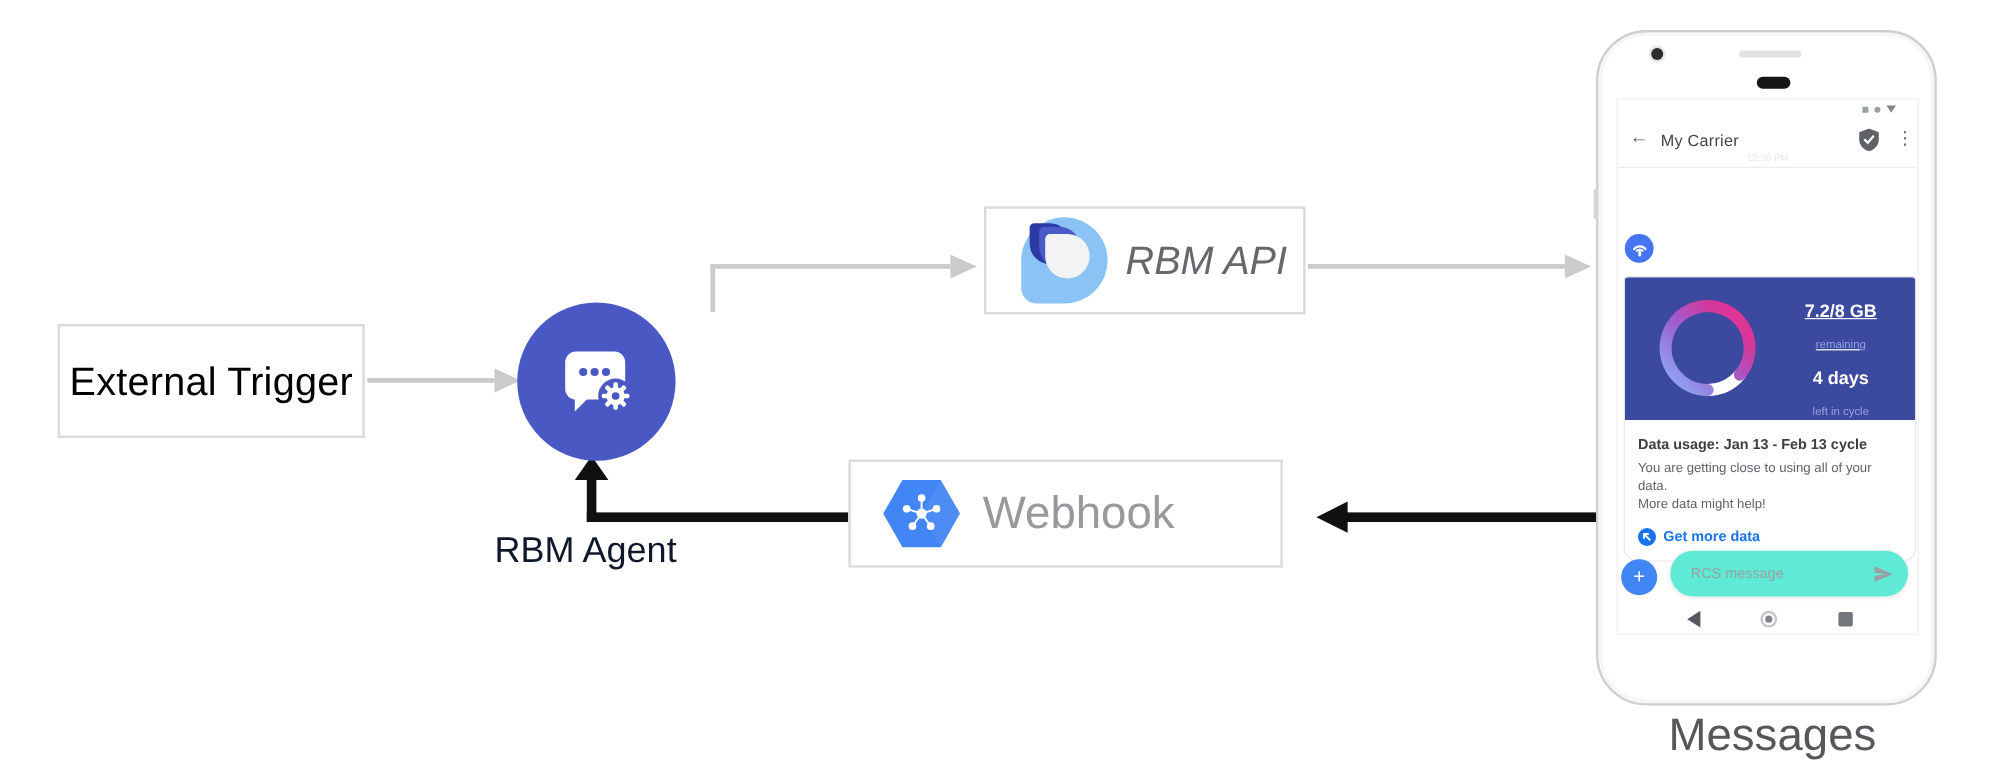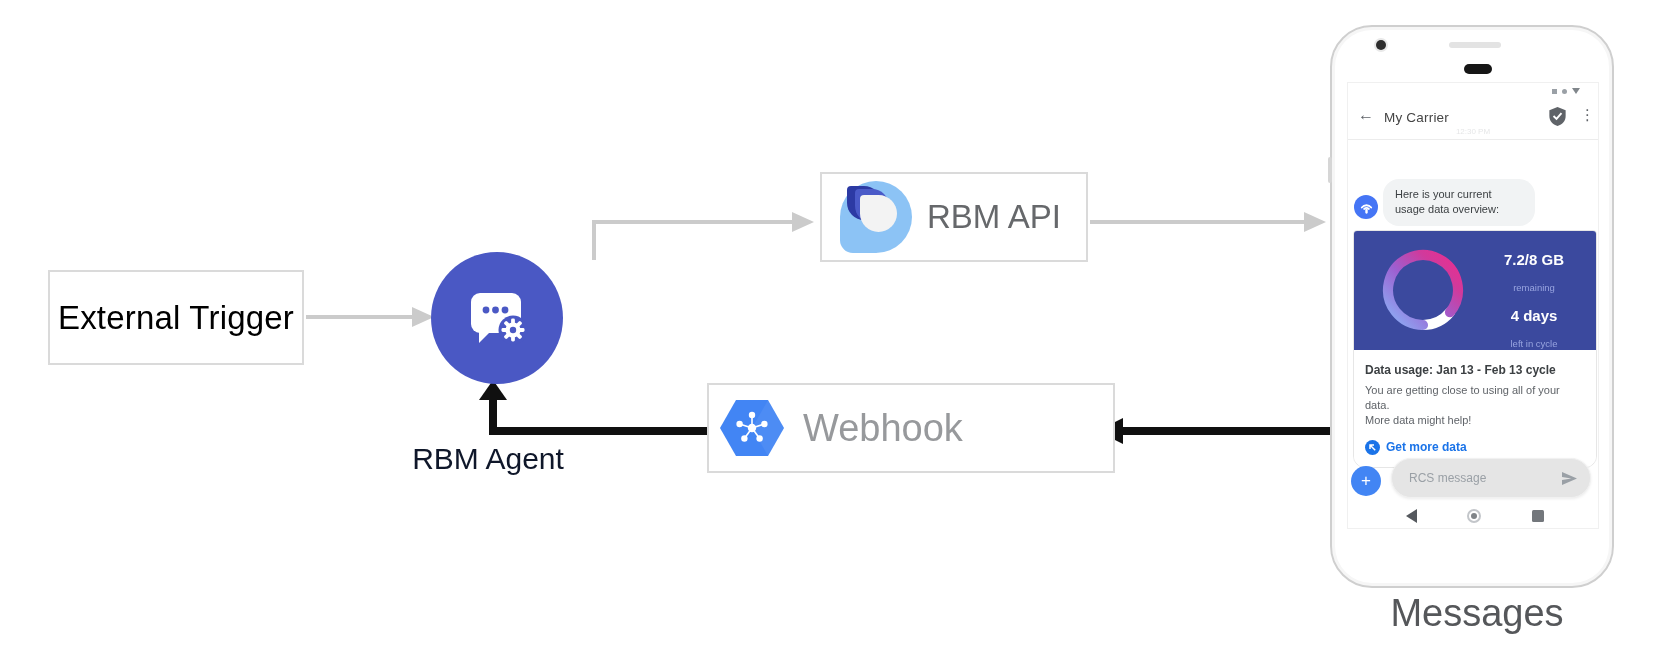--- a/index.html
+++ b/index.html
@@ -5,24 +5,24 @@
   * { margin:0; padding:0; box-sizing:border-box; }
   html,body { background:#fff; }
   body { font-family:"Liberation Sans","DejaVu Sans",sans-serif; }
   #canvas { position:relative; width:1669px; height:652px; background:#fff; overflow:hidden; }
 
   
   .diag-box { position:absolute; background:#fff; border:2px solid #dadada; display:flex; align-items:center; justify-content:center; }
   #ext-box { left:48px; top:270px; width:256px; height:95px; }
   #ext-box .lbl { font-size:33px; font-weight:300; color:#000000; letter-spacing:.2px; }
 
-  #api-box { left:820px; top:172px; width:268px; height:90px; justify-content:flex-start; padding-left:18px; gap:15px; }
+  #api-box { left:820px; top:172px; width:268px; height:90px; justify-content:flex-start; padding-left:29px; gap:15px;font-style:italic; }
   #api-box .lbl { font-size:33px; font-weight:300; color:#66686b; }
 
-  #webhook-box { left:707px; top:383px; width:408px; height:90px; justify-content:flex-start; padding-left:10px; gap:18px; }
+  #webhook-box { left:707px; top:383px; width:362px; height:90px; justify-content:flex-start; padding-left:26px; gap:18px; }
   #webhook-box .lbl { font-size:38px; font-weight:300; color:#97999c; }
 
   .float-lbl { position:absolute; text-align:center; font-weight:300; }
   #agent-lbl { left:388px; top:442px; width:200px; font-size:30px; color:#0f172a; }
   #messages-lbl { left:1357px; top:592px; width:240px; font-size:38px; color:#55575a; }
 
   
   .gline { position:absolute; background:#cbcbcb; }
   .ghead-r { position:absolute; width:0; height:0; border-top:10px solid transparent; border-bottom:10px solid transparent; border-left:22px solid #cbcbcb; }
   .bline { position:absolute; background:#101010; }
@@ -69,32 +69,32 @@
   
   #card { position:absolute; left:5px; top:147px; width:244px; border:1px solid #e6e6e6; border-radius:4px 4px 12px 12px; overflow:hidden; background:#fff; }
   #card-top { position:relative; height:119px; background:#3b499e; }
   #gauge { position:absolute; left:23px; top:13px; }
   #gauge-text { position:absolute; left:23px; top:13px; width:92px; height:92px; display:flex; align-items:center; justify-content:center; color:#fff; }
   #gauge-text .num { font-size:30px; font-weight:300; letter-spacing:-1px; }
   #gauge-text .sign { font-size:12px; margin-top:10px; }
   #card-facts { position:absolute; left:122px; top:0; width:116px; height:119px; text-align:center; color:#fff; }
   .fact-v { font-size:15px; font-weight:700; }
   .fact-c { font-size:9.5px; color:#98a4df; margin-top:14px; }
-  #fact1 { position:absolute; top:20px; width:100%; }
+  #fact1 { position:absolute; top:20px; width:100%;text-decoration:underline; }
   #fact2 { position:absolute; top:76px; width:100%; }
   #card-body { padding:13px 11px 12px 11px; background:#fff; }
   #card-title { font-size:12px; font-weight:700; color:#3c4043; }
   .card-line { font-size:11px; color:#5f6368; line-height:1.38; }
   #card-body .first-line { margin-top:6px; }
   #card-action { margin-top:11px; display:flex; align-items:center; justify-content:flex-start; gap:6px; cursor:default; }
   #card-action span { font-size:12px; font-weight:700; color:#1a73e8; }
 
   
   #plus-btn { position:absolute; left:3px; top:383px; width:30px; height:30px; border-radius:50%; background:#4285f4; color:#fff; display:flex; align-items:center; justify-content:center; font-size:17px; font-weight:400; }
-  #pill { position:absolute; left:43px; top:375px; width:200px; height:40px; background:#e5e5e5; border:1px solid #f1f1f1; border-radius:20px; box-shadow:0 1px 3px rgba(0,0,0,.08); display:flex; align-items:center; }
+  #pill { position:absolute; left:43px; top:375px; width:200px; height:40px; background:#5eead4; border:1px solid #f1f1f1; border-radius:20px; box-shadow:0 1px 3px rgba(0,0,0,.08); display:flex; align-items:center; }
   #pill input { border:none; outline:none; background:transparent; margin-left:17px; width:140px; font-size:12px; color:#3c4043; font-family:inherit; }
   #pill input::placeholder { color:#9aa0a6; }
   #send-btn { position:absolute; right:12px; top:12px; line-height:0; }
 
   
   #nav-back { position:absolute; left:58px; top:426px; width:0; height:0; border-top:7px solid transparent; border-bottom:7px solid transparent; border-right:11px solid #55595e; }
   #nav-home { position:absolute; left:119px; top:426px; width:14px; height:14px; border-radius:50%; border:2.5px solid #c3c6ca; display:flex; align-items:center; justify-content:center; }
   #nav-home i { width:6px; height:6px; border-radius:50%; background:#808488; }
   #nav-recents { position:absolute; left:184px; top:427px; width:12px; height:12px; border-radius:1.5px; background:#73777c; }
 </style>
@@ -203,21 +203,20 @@
       <div id="hdr-time">12:30 PM</div>
       <div id="hdr-div"></div>
 
       <div id="avatar">
         <svg width="15" height="15" viewBox="0 0 16 16">
           <path d="M3 8 A6.4 6.4 0 0 1 13 8" stroke="#ffffff" stroke-width="2" fill="none" stroke-linecap="round"></path>
           <path d="M5.4 9.6 A4 4 0 0 1 10.6 9.6" stroke="#ffffff" stroke-width="1.8" fill="none" stroke-linecap="round"></path>
           <rect x="6.7" y="9.2" width="2.6" height="5.4" rx="1.2" fill="#ffffff"></rect>
         </svg>
       </div>
-      <div id="bubble">Here is your current usage data overview:</div>
 
       <div id="card">
         <div id="card-top">
           <svg id="gauge" width="92" height="92" viewBox="0 0 100 100">
             <defs>
               <linearGradient id="gaugeGrad" x1="0" y1="1" x2="1" y2="0">
                 <stop offset="0" stop-color="#8ab4f8"></stop>
                 <stop offset="0.45" stop-color="#9d5fd0"></stop>
                 <stop offset="0.75" stop-color="#d03a9c"></stop>
                 <stop offset="1" stop-color="#ec2d8e"></stop>

